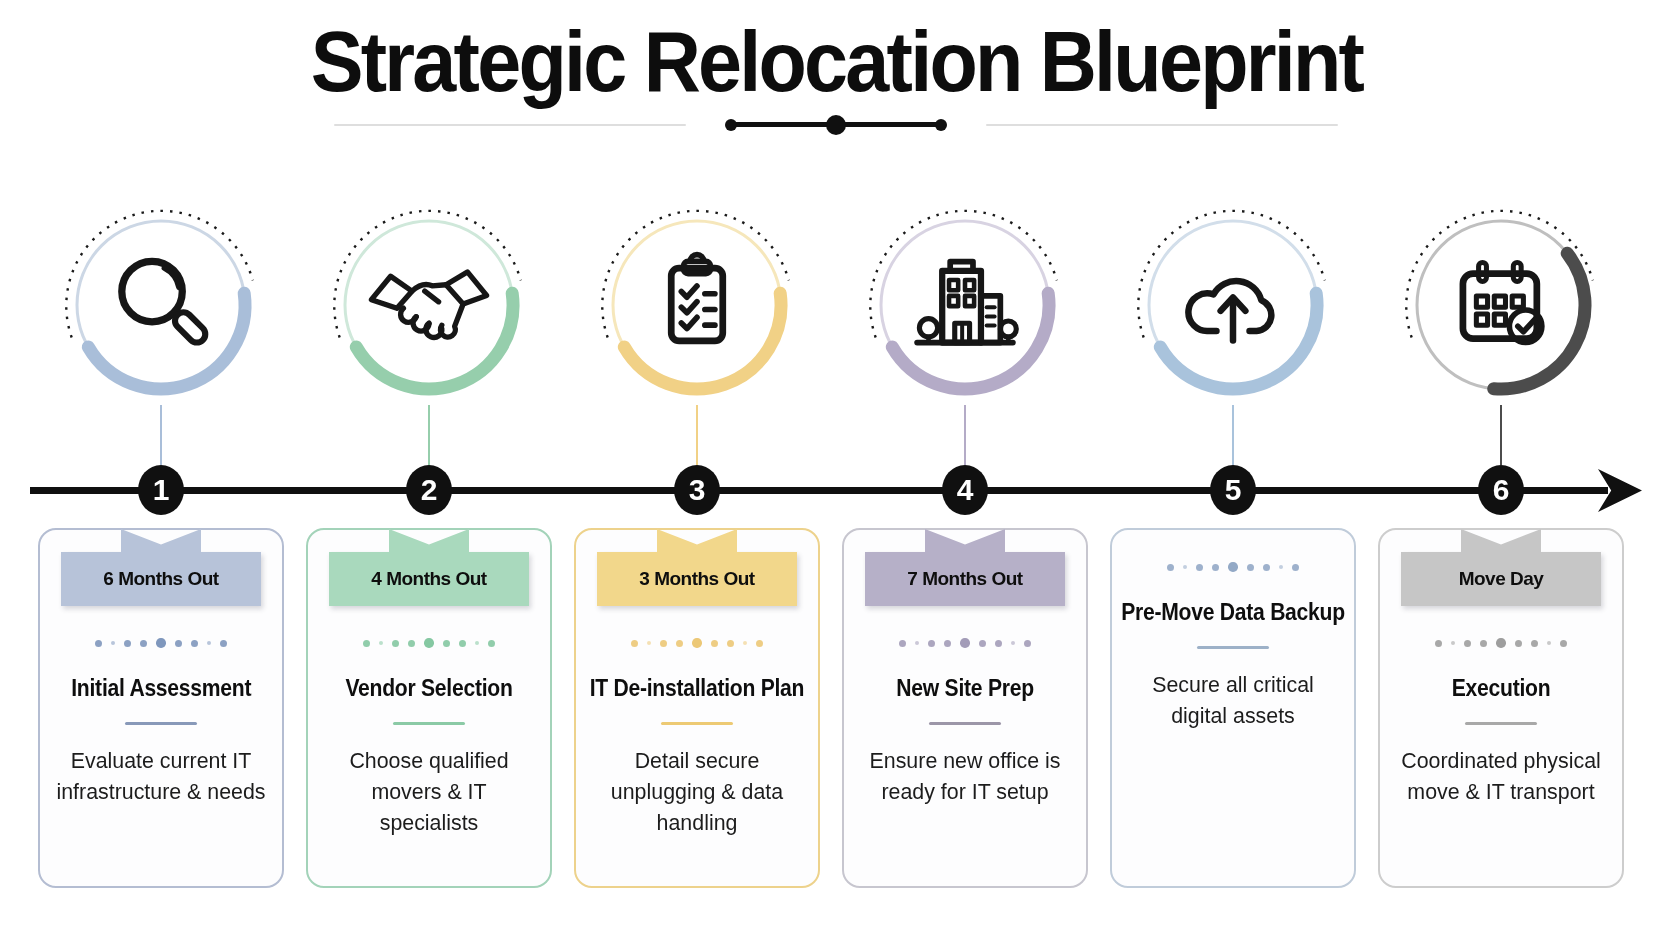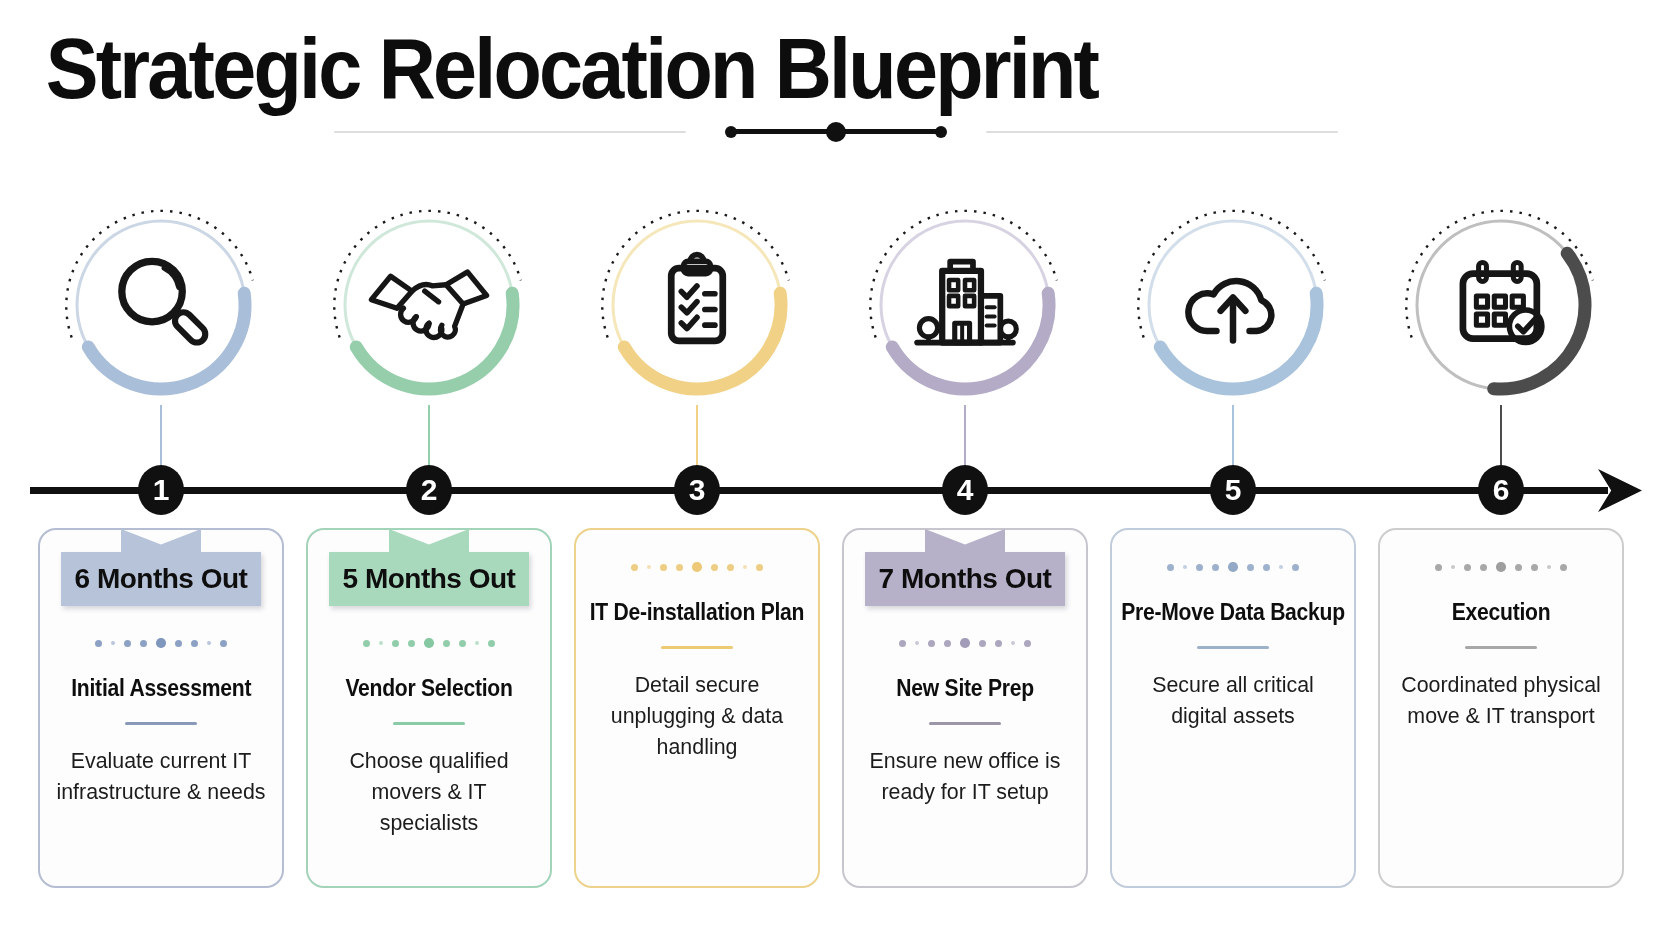--- a/index.html
+++ b/index.html
@@ -3,21 +3,21 @@
 <meta charset="utf-8">
 <style>
   * { margin:0; padding:0; box-sizing:border-box; }
   html,body { background:#ffffff; }
   .canvas {
     position:relative; width:1672px; height:941px; background:#fff;
     font-family:"Liberation Sans", sans-serif; color:#111; overflow:hidden;
   }
 
   
-  .header { position:absolute; top:23px; left:0; width:100%; }
+  .header { position:absolute; top:16px; left:0; width:100%; text-align:center; }
   .page-title {
     display:inline-block; font-size:86px; font-weight:bold; letter-spacing:-3px;
     transform:scaleX(.92); transform-origin:center; color:#0d0d0d; line-height:1.05;
   }
   .ornament { display:flex; align-items:center; justify-content:center; margin-top:16px; }
   .orn-thin { width:352px; height:2px; background:#dedede; border-radius:1px; }
   .orn-core { position:relative; width:212px; height:5px; background:#101010; border-radius:3px; margin:0 44px; }
   .orn-core .end-dot { position:absolute; top:50%; width:12px; height:12px; border-radius:50%; background:#101010; transform:translateY(-50%); }
   .orn-core .end-dot.left { left:-5px; } .orn-core .end-dot.right { right:-5px; }
   .orn-core .center-dot { position:absolute; top:50%; left:50%; width:20px; height:20px; border-radius:50%; background:#101010; transform:translate(-50%,-50%); }
@@ -60,21 +60,21 @@
 
   
   .card {
     position:relative; width:246px; height:360px; margin-top:13px;
     background:#fdfdfe; border:2px solid var(--border); border-radius:18px;
     display:flex; flex-direction:column; align-items:center; z-index:2;
   }
   .badge {
     position:relative; margin-top:22px; width:200px; height:54px;
     background:var(--badge); display:flex; align-items:center; justify-content:center;
-    font-size:28px; font-weight:bold; color:#0e0e0e; letter-spacing:-0.5px;
+    font-size:19px; font-weight:bold; color:#0e0e0e; letter-spacing:-0.5px;
     box-shadow:2px 3px 5px rgba(40,40,60,.18);
   }
   .badge .notch {
     position:absolute; top:-23px; left:50%; transform:translateX(-50%);
     width:80px; height:25px; background:var(--badge);
     clip-path:polygon(0 0, 50% 62%, 100% 0, 100% 100%, 0 100%);
   }
   .dots { display:flex; align-items:center; gap:9px; margin-top:32px; height:10px; }
   .dot { border-radius:50%; background:var(--dots); }
   .dot.sm { width:4.5px; height:4.5px; opacity:.55; }
@@ -172,21 +172,21 @@
           <path d="M72 64 a7 7 0 1 0 12 1 L92 44" stroke-width="5"></path>
         </svg>
       </div>
       <div class="connector"></div>
       <div class="node">
           <span>2</span>
         </div>
       <div class="card">
         <div class="badge">
           <span class="notch"></span>
-          <span>5 Months Out</span>
+          <span>4 Months Out</span>
         </div>
         <div class="dots">
           <span class="dot md"></span>
             <span class="dot sm"></span>
             <span class="dot md"></span>
             <span class="dot md"></span>
             <span class="dot lg"></span>
             <span class="dot md"></span>
             <span class="dot md"></span>
             <span class="dot sm"></span>
@@ -215,20 +215,24 @@
           <line x1="57" y1="54" x2="66" y2="54" stroke-width="5"></line>
           <path d="M36 66 l5 5 L50 61" stroke-width="5"></path>
           <line x1="57" y1="68" x2="66" y2="68" stroke-width="5"></line>
         </svg>
       </div>
       <div class="connector"></div>
       <div class="node">
           <span>3</span>
         </div>
       <div class="card">
+        <div class="badge">
+          <span class="notch"></span>
+          <span>3 Months Out</span>
+        </div>
         <div class="dots">
           <span class="dot md"></span>
             <span class="dot sm"></span>
             <span class="dot md"></span>
             <span class="dot md"></span>
             <span class="dot lg"></span>
             <span class="dot md"></span>
             <span class="dot md"></span>
             <span class="dot sm"></span>
             <span class="dot md"></span>
@@ -345,20 +349,24 @@
           <rect x="44" y="58" width="10" height="10" stroke-width="4.5"></rect>
           <circle cx="72" cy="69" r="14.5" stroke-width="5" fill="#fdfdfe"></circle>
           <path d="M65 69 l5 5 L80 63" stroke-width="5"></path>
         </svg>
       </div>
       <div class="connector"></div>
       <div class="node">
           <span>6</span>
         </div>
       <div class="card">
+        <div class="badge">
+          <span class="notch"></span>
+          <span>Move Day</span>
+        </div>
         <div class="dots">
           <span class="dot md"></span>
             <span class="dot sm"></span>
             <span class="dot md"></span>
             <span class="dot md"></span>
             <span class="dot lg"></span>
             <span class="dot md"></span>
             <span class="dot md"></span>
             <span class="dot sm"></span>
             <span class="dot md"></span>

